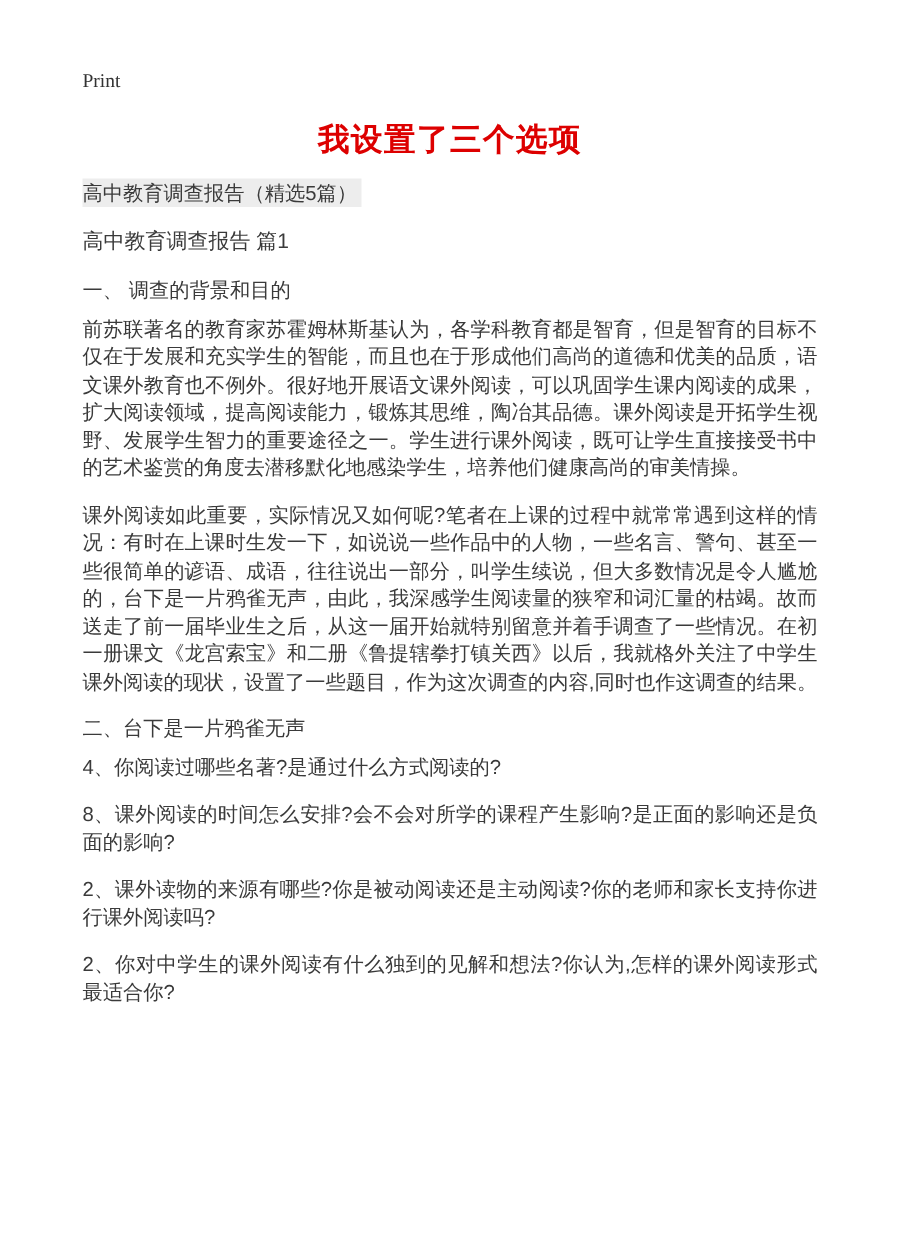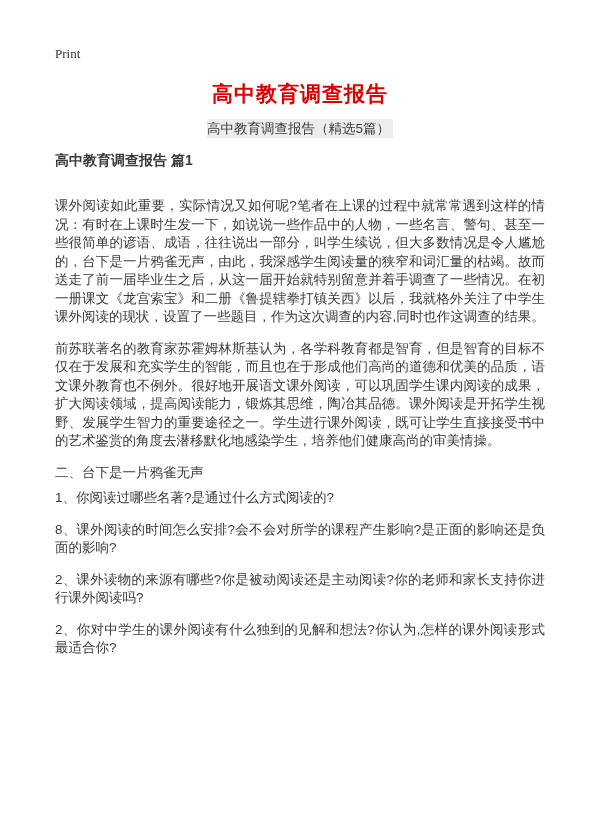--- a/index.html
+++ b/index.html
@@ -25,30 +25,29 @@
     line-height: 27px;
     font-weight: bold;
     text-align: center;
     margin: 0 0 12px 0;
     letter-spacing: 1px;
   }
   .doc-subtitle {
     font-size: 13.5px;
     line-height: 19px;
     margin: 0 0 13px 0;
-    text-align: center;
   }
   .doc-subtitle .hl {
     padding: 2px 3px 2px 0;
   }
   .article-heading {
     font-size: 14px;
     line-height: 19px;
-    font-weight: bold;
-    margin: 0 0 27px 0;
+    font-weight: normal;
+    margin: 0 0 15px 0;
   }
   .sec-heading {
     font-size: 13.5px;
     line-height: 18.5px;
     font-weight: normal;
     margin: 0 0 7px 0;
   }
   .para {
     font-size: 13.5px;
     line-height: 18.5px;
@@ -57,37 +56,38 @@
     text-justify: inter-ideograph;
   }
 </style>
 </head>
 <body>
 
 <div class="page" style="color: rgb(58, 58, 58);">
 
   <div class="print-link" style="color: rgb(51, 51, 51);">Print</div>
 
-  <h1 class="doc-title" style="color: rgb(221, 0, 0);">高中教育调查报告</h1>
+  <h1 class="doc-title" style="color: rgb(221, 0, 0);">我设置了三个选项</h1>
 
   <p class="doc-subtitle">
     <span class="hl" style="background-color: rgb(237, 237, 237);">高中教育调查报告（精选5篇）</span>
   </p>
 
   <h2 class="article-heading">高中教育调查报告 篇1</h2>
 
+  <p class="sec-heading">一、 调查的背景和目的</p>
+
+  <p class="para">前苏联著名的教育家苏霍姆林斯基认为，各学科教育都是智育，但是智育的目标不仅在于发展和充实学生的智能，而且也在于形成他们高尚的道德和优美的品质，语文课外教育也不例外。很好地开展语文课外阅读，可以巩固学生课内阅读的成果，扩大阅读领域，提高阅读能力，锻炼其思维，陶冶其品德。课外阅读是开拓学生视野、发展学生智力的重要途径之一。学生进行课外阅读，既可让学生直接接受书中的艺术鉴赏的角度去潜移默化地感染学生，培养他们健康高尚的审美情操。</p>
 
   <p class="para">课外阅读如此重要，实际情况又如何呢?笔者在上课的过程中就常常遇到这样的情况：有时在上课时生发一下，如说说一些作品中的人物，一些名言、警句、甚至一些很简单的谚语、成语，往往说出一部分，叫学生续说，但大多数情况是令人尴尬的，台下是一片鸦雀无声，由此，我深感学生阅读量的狭窄和词汇量的枯竭。故而送走了前一届毕业生之后，从这一届开始就特别留意并着手调查了一些情况。在初一册课文《龙宫索宝》和二册《鲁提辖拳打镇关西》以后，我就格外关注了中学生课外阅读的现状，设置了一些题目，作为这次调查的内容,同时也作这调查的结果。</p>
-
-  <p class="para">前苏联著名的教育家苏霍姆林斯基认为，各学科教育都是智育，但是智育的目标不仅在于发展和充实学生的智能，而且也在于形成他们高尚的道德和优美的品质，语文课外教育也不例外。很好地开展语文课外阅读，可以巩固学生课内阅读的成果，扩大阅读领域，提高阅读能力，锻炼其思维，陶冶其品德。课外阅读是开拓学生视野、发展学生智力的重要途径之一。学生进行课外阅读，既可让学生直接接受书中的艺术鉴赏的角度去潜移默化地感染学生，培养他们健康高尚的审美情操。</p>
 
   <p class="sec-heading">二、台下是一片鸦雀无声</p>
 
 
-  <p class="para">1、你阅读过哪些名著?是通过什么方式阅读的?</p>
+  <p class="para">4、你阅读过哪些名著?是通过什么方式阅读的?</p>
 
   <p class="para">8、课外阅读的时间怎么安排?会不会对所学的课程产生影响?是正面的影响还是负面的影响?</p>
 
   <p class="para">2、课外读物的来源有哪些?你是被动阅读还是主动阅读?你的老师和家长支持你进行课外阅读吗?</p>
 
   <p class="para">2、你对中学生的课外阅读有什么独到的见解和想法?你认为,怎样的课外阅读形式最适合你?</p>
 
 
 </div>
 

